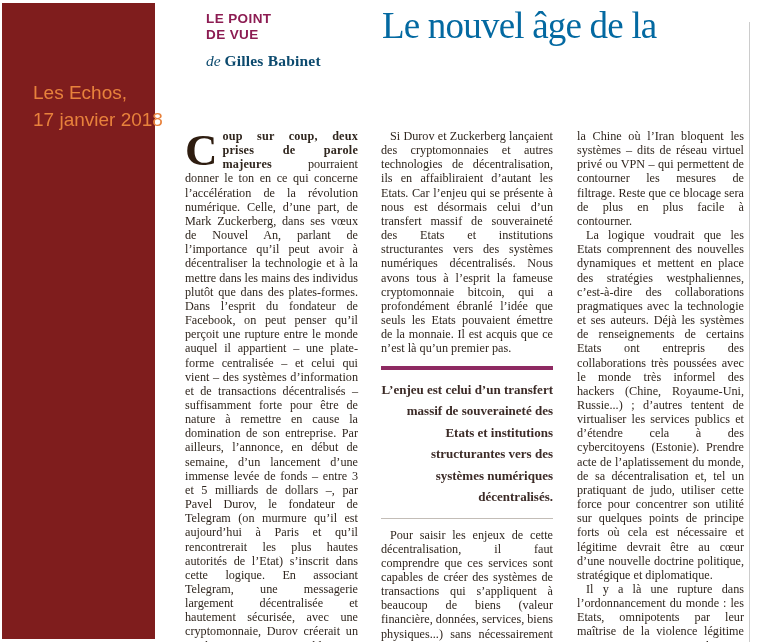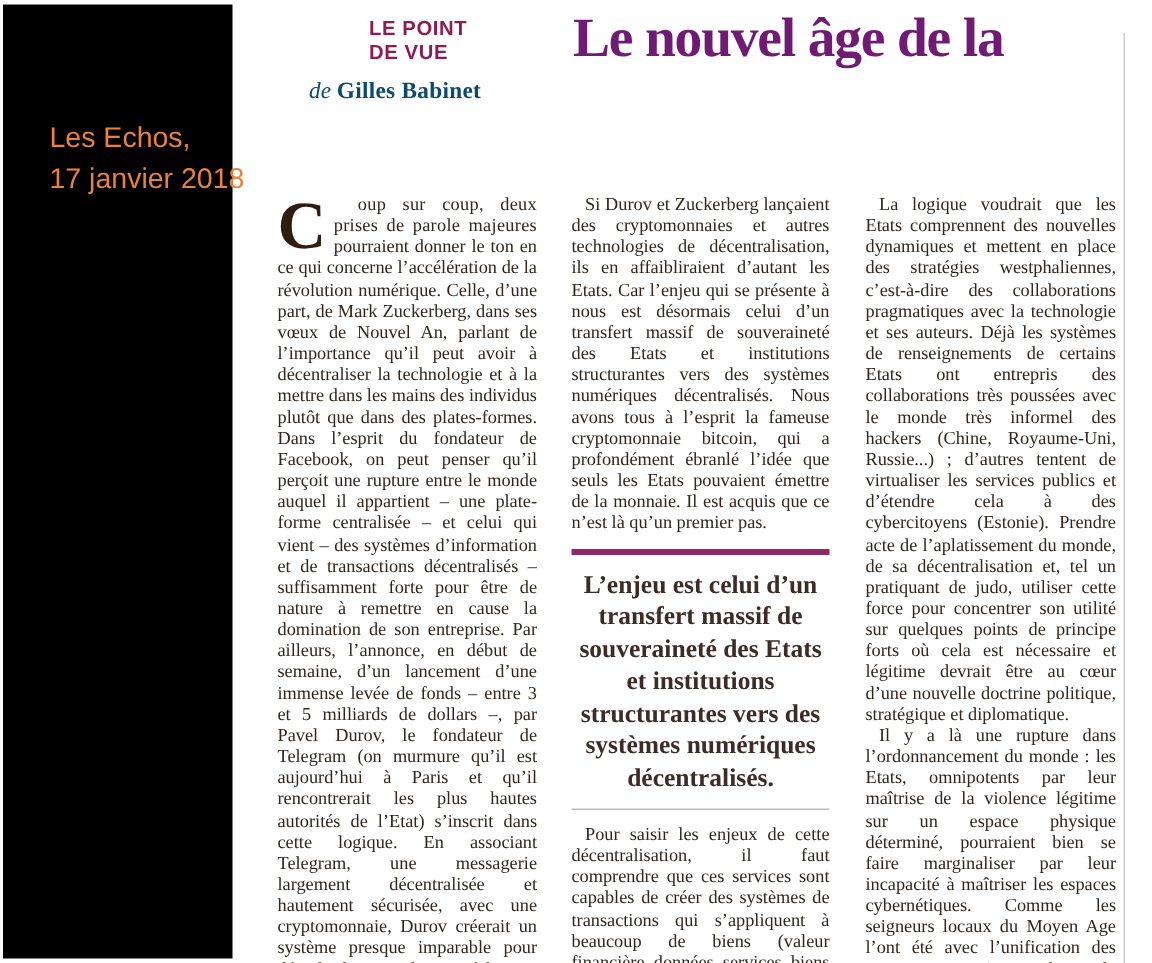--- a/index.html
+++ b/index.html
@@ -1,56 +1,56 @@
 <!DOCTYPE html>
 <html lang="fr"><head>
 <meta charset="utf-8">
 <style>
   html,body{margin:0;padding:0;}
   body{width:768px;height:642px;background:#ffffff;overflow:hidden;position:relative;
        font-family:"Liberation Serif","DejaVu Serif",serif;}
   .stage{position:absolute;inset:0;background:#ffffff;}
 
   
-  .side-panel{position:absolute;left:2px;top:3px;width:153px;height:636px;background:#000000;}
+  .side-panel{position:absolute;left:2px;top:3px;width:153px;height:636px;background:#7f1d1d;}
   .side-label{position:absolute;left:31px;top:76px;
       font-family:"Liberation Sans","DejaVu Sans",sans-serif;
       font-size:19px;line-height:27px;color:#e8823c;white-space:nowrap;}
 
   
   .kicker{position:absolute;left:206px;top:11px;
       font-family:"Liberation Sans","DejaVu Sans",sans-serif;
-      font-size:13.5px;line-height:16px;letter-spacing:.4px;color:#8c1c52;font-weight:700;margin-left:40px;}
+      font-size:13.5px;line-height:16px;letter-spacing:.4px;color:#8c1c52;font-weight:700;}
   .kicker b{font-weight:900;}
 
   
   .byline{position:absolute;left:206px;top:52px;font-size:15.5px;color:#0c4a6e;}
   .byline .de{font-style:italic;font-weight:400;}
   .byline .author{font-weight:700;letter-spacing:.2px;}
 
   
   .headline{position:absolute;left:382px;top:4px;width:366px;
-      font-size:37px;line-height:44px;font-weight:700;letter-spacing:-.8px;color:#701a75;}
+      font-size:37px;line-height:44px;font-weight:400;letter-spacing:-.8px;color:#0369a1;}
 
   
   .col{position:absolute;top:129px;font-size:12.2px;line-height:14.15px;color:#30261e;
        text-align:justify;hyphens:auto;-webkit-hyphens:auto;}
   .col p{margin:0;}
   .col p.ind{text-indent:9px;}
   .col1{left:185px;width:173px;}
   .col2{left:381px;width:172px;}
   .col3{left:577px;width:167px;}
 
   .dropcap{float:left;font-size:45px;line-height:37px;font-weight:700;color:#2e1d10;
            padding:3px 5px 0 0;}
-  .lead-bold{font-weight:400;letter-spacing:.2px;margin-left:16px;}
+  .lead-bold{font-weight:700;letter-spacing:.2px;}
 
   .quote-rule{height:4px;background:#8e2a62;margin:10px 0 9px 0;border:none;}
-  .quote{font-size:17px;line-height:21.5px;font-weight:600;color:#3c2b27;
-         text-align:center;hyphens:auto;-webkit-hyphens:auto;margin:0;}
+  .quote{font-size:13px;line-height:21.5px;font-weight:600;color:#3c2b27;
+         text-align:right;hyphens:auto;-webkit-hyphens:auto;margin:0;}
   .thin-rule{height:1px;background:#c3bdb7;margin:10px 0 9px 0;border:none;}
 
   
   .edge-rule{position:absolute;left:749px;top:22px;width:1px;height:620px;background:#cccccc;}
 </style>
 </head>
 <body>
 
 <div class="stage">
 
@@ -82,20 +82,21 @@
   <div class="col col2">
     <p class="ind">Si Durov et Zuckerberg lançaient des cryptomonnaies et autres technologies de décentralisation, ils en affaibliraient d’autant les Etats. Car l’enjeu qui se présente à nous est désormais celui d’un transfert massif de souveraineté des Etats et institutions structurantes vers des systèmes numériques décentralisés. Nous avons tous à l’esprit la fameuse cryptomonnaie bitcoin, qui a profondément ébranlé l’idée que seuls les Etats pouvaient émettre de la monnaie. Il est acquis que ce n’est là qu’un premier pas.</p>
     <hr class="quote-rule">
     <p class="quote">L’enjeu est celui d’un transfert massif de souveraineté des Etats et institutions structurantes vers des systèmes numériques décentralisés.</p>
     <hr class="thin-rule">
     <p class="ind">Pour saisir les enjeux de cette décentralisation, il faut comprendre que ces services sont capables de créer des systèmes de transactions qui s’appliquent à beaucoup de biens (valeur financière, données, services, biens physiques...) sans nécessairement avoir d’autorité centrale. En conséquence, elles peuvent largement s’affranchir des juridictions et des contraintes territoriales. Quid lorsque ces services vont s’étendre à l’assurance, à la santé, au transport (une tentative de VTC basé sur une technologie décentralisée a été lancée à New York) et ainsi de suite ?</p>
 
   </div>
 
   <div class="col col3">
+    <p>la Chine où l’Iran bloquent les systèmes – dits de réseau virtuel privé ou VPN – qui permettent de contourner les mesures de filtrage. Reste que ce blocage sera de plus en plus facile à contourner.</p>
     <p class="ind">La logique voudrait que les Etats comprennent des nouvelles dynamiques et mettent en place des stratégies westphaliennes, c’est-à-dire des collaborations pragmatiques avec la technologie et ses auteurs. Déjà les systèmes de renseignements de certains Etats ont entrepris des collaborations très poussées avec le monde très informel des hackers (Chine, Royaume-Uni, Russie...) ; d’autres tentent de virtualiser les services publics et d’étendre cela à des cybercitoyens (Estonie). Prendre acte de l’aplatissement du monde, de sa décentralisation et, tel un pratiquant de judo, utiliser cette force pour concentrer son utilité sur quelques points de principe forts où cela est nécessaire et légitime devrait être au cœur d’une nouvelle doctrine politique, stratégique et diplomatique.</p>
     <p class="ind">Il y a là une rupture dans l’ordonnancement du monde : les Etats, omnipotents par leur maîtrise de la violence légitime sur un espace physique déterminé, pourraient bien se faire marginaliser par leur incapacité à maîtriser les espaces cybernétiques. Comme les seigneurs locaux du Moyen Age l’ont été avec l’unification des territoires qu’a induit le changement d’échelle géographique lors de la Renaissance, ils pourraient, faute de comprendre ces dynamiques, devenir largement inutiles.</p>
 
   </div>
 
   <div class="edge-rule"></div>
 
 </div>
 
 </body></html>

